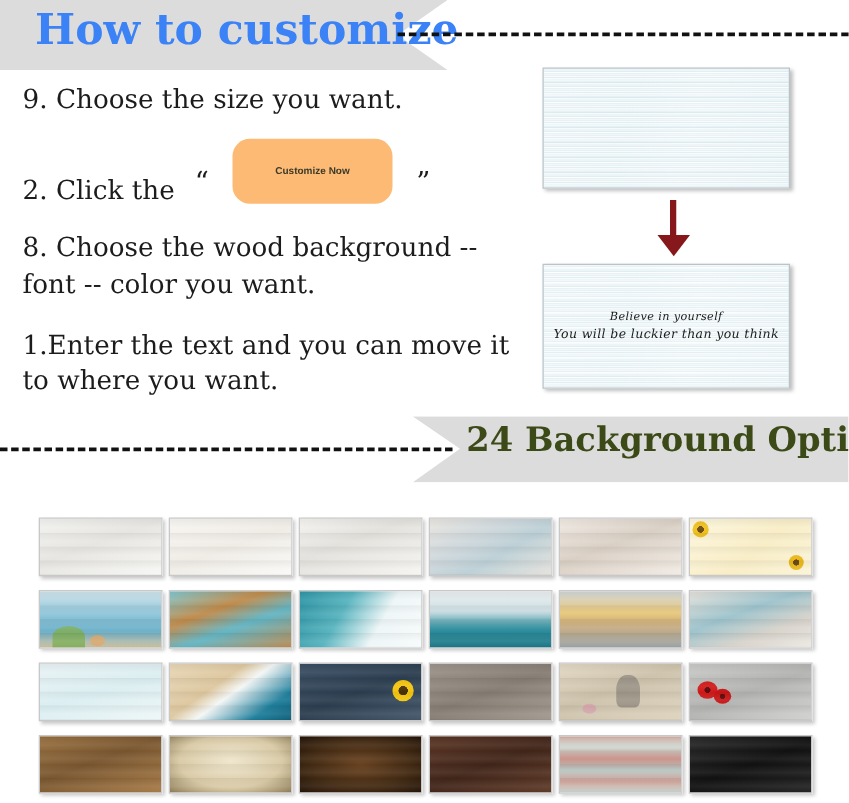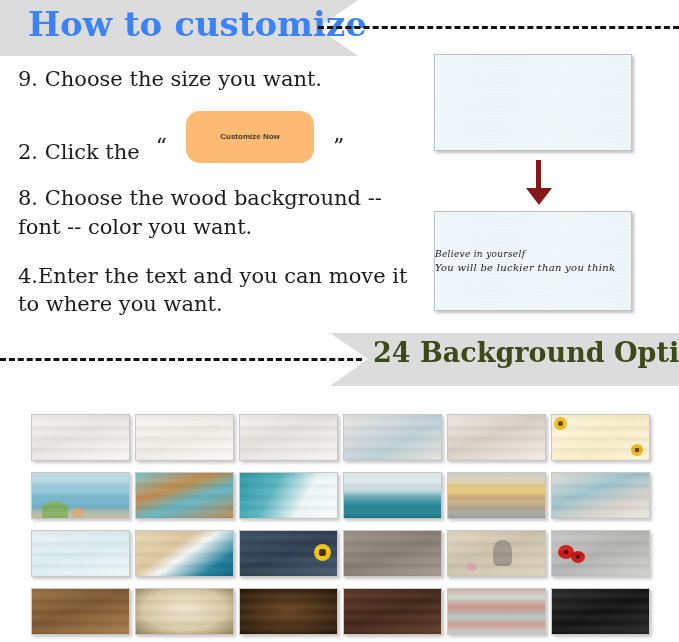--- a/index.html
+++ b/index.html
@@ -74,20 +74,21 @@
         rgba(255,255,255,0.9) 2px,
         rgba(214,231,237,0.75) 3px),
       linear-gradient(100deg,#eef7f9 0%,#dff0f4 35%,#f3fafb 60%,#dcedf2 100%);
     overflow:hidden;
   }
   #sign-blank{left:434px;top:54px;width:196px;height:95px;}
   #sign-text {left:434px;top:211px;width:196px;height:98px;}
   .sign-inner{
     position:absolute;left:0;right:0;top:50%;
     transform:translateY(-50%);
+    text-align:center;
     color:#1b1b1b;
     font-family:"DejaVu Serif", serif;
     font-style:italic;
   }
   .sign-line1{font-size:9px;letter-spacing:.3px;margin-bottom:3px;}
   .sign-line2{font-size:10px;letter-spacing:.3px;font-style:italic;}
 
   .arrow-wrap{position:absolute;left:524px;top:160px;width:30px;height:46px;}
   .arrow-stem{position:absolute;left:12px;top:0;width:5px;height:30px;background:#86171a;}
   .arrow-head{
@@ -155,21 +156,21 @@
 
     <div class="step step-2">
       <span>2. Click the</span>
       <span class="quote">“</span>
       <span class="cta-btn">Customize Now</span>
       <span class="quote">”</span>
     </div>
 
     <div class="step wrap">8. Choose the wood background -- font -- color you want.</div>
 
-    <div class="step wrap">4.Enter the text and you can move it to where you want.</div>
+    <div class="step wrap">1.Enter the text and you can move it to where you want.</div>
   </div>
 
   <div class="sign" id="sign-blank"></div>
 
   <div class="arrow-wrap">
     <div class="arrow-stem"></div>
     <div class="arrow-head"></div>
   </div>
 
   <div class="sign" id="sign-text">

